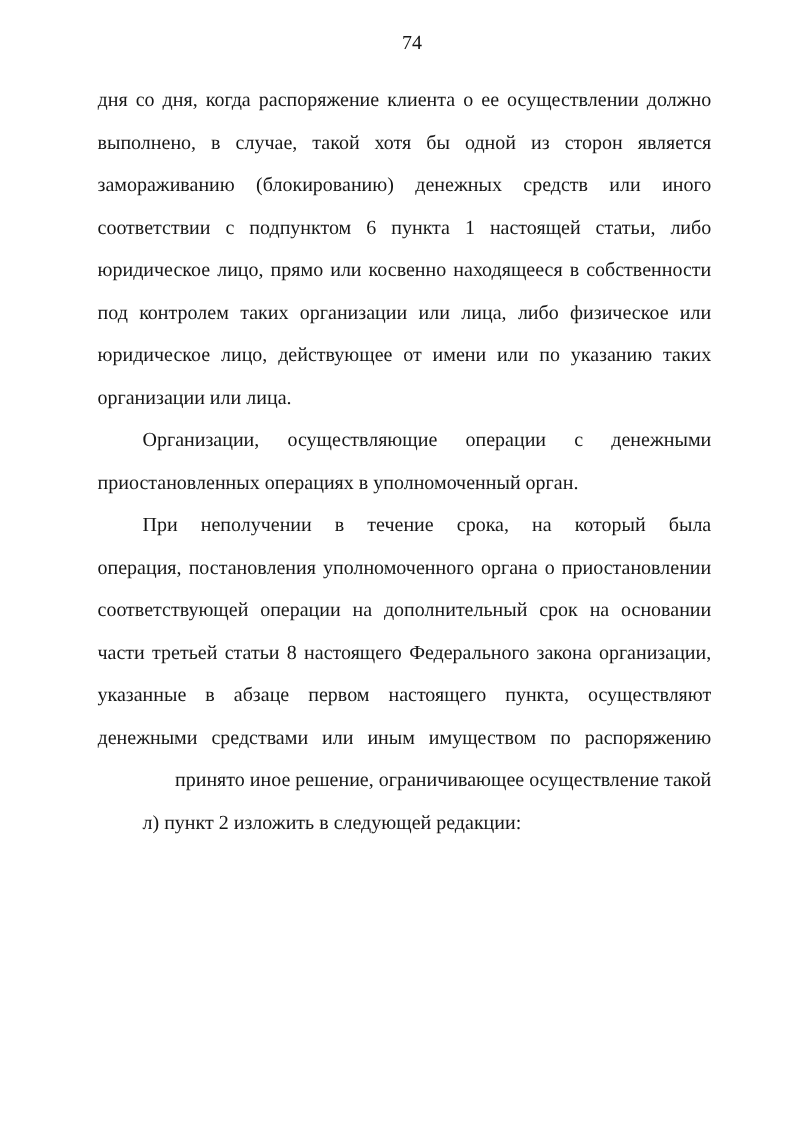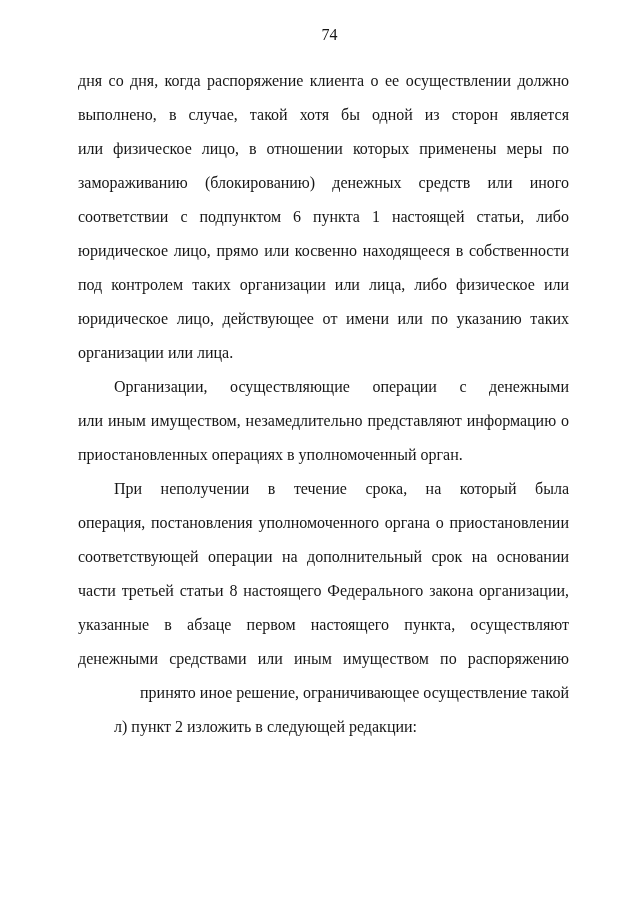--- a/index.html
+++ b/index.html
@@ -56,32 +56,30 @@
 <body>
 
 <div class="page">
   <div class="page-number">74</div>
 
   <div class="doc-body">
 
     <div class="paragraph">
       <div class="line">дня со дня, когда распоряжение клиента о ее осуществлении должно быть</div>
       <div class="line">выполнено, в случае, такой хотя бы одной из сторон является организация</div>
-      <div class="line">или физическое лицо, в отношении которых применены меры по</div>
       <div class="line">замораживанию (блокированию) денежных средств или иного имущества в</div>
       <div class="line">соответствии с подпунктом 6 пункта 1 настоящей статьи, либо</div>
       <div class="line">юридическое лицо, прямо или косвенно находящееся в собственности или</div>
       <div class="line">под контролем таких организации или лица, либо физическое или</div>
       <div class="line">юридическое лицо, действующее от имени или по указанию таких</div>
       <div class="line last">организации или лица.</div>
     </div>
 
     <div class="paragraph">
       <div class="line ind">Организации, осуществляющие операции с денежными средствами</div>
-      <div class="line">или иным имуществом, незамедлительно представляют информацию о</div>
       <div class="line last">приостановленных операциях в уполномоченный орган.</div>
     </div>
 
     <div class="paragraph">
       <div class="line ind">При неполучении в течение срока, на который была приостановлена</div>
       <div class="line">операция, постановления уполномоченного органа о приостановлении</div>
       <div class="line">соответствующей операции на дополнительный срок на основании</div>
       <div class="line">части третьей статьи 8 настоящего Федерального закона организации,</div>
       <div class="line">указанные в абзаце первом настоящего пункта, осуществляют операцию с</div>
       <div class="line">денежными средствами или иным имуществом по распоряжению клиента,</div>

